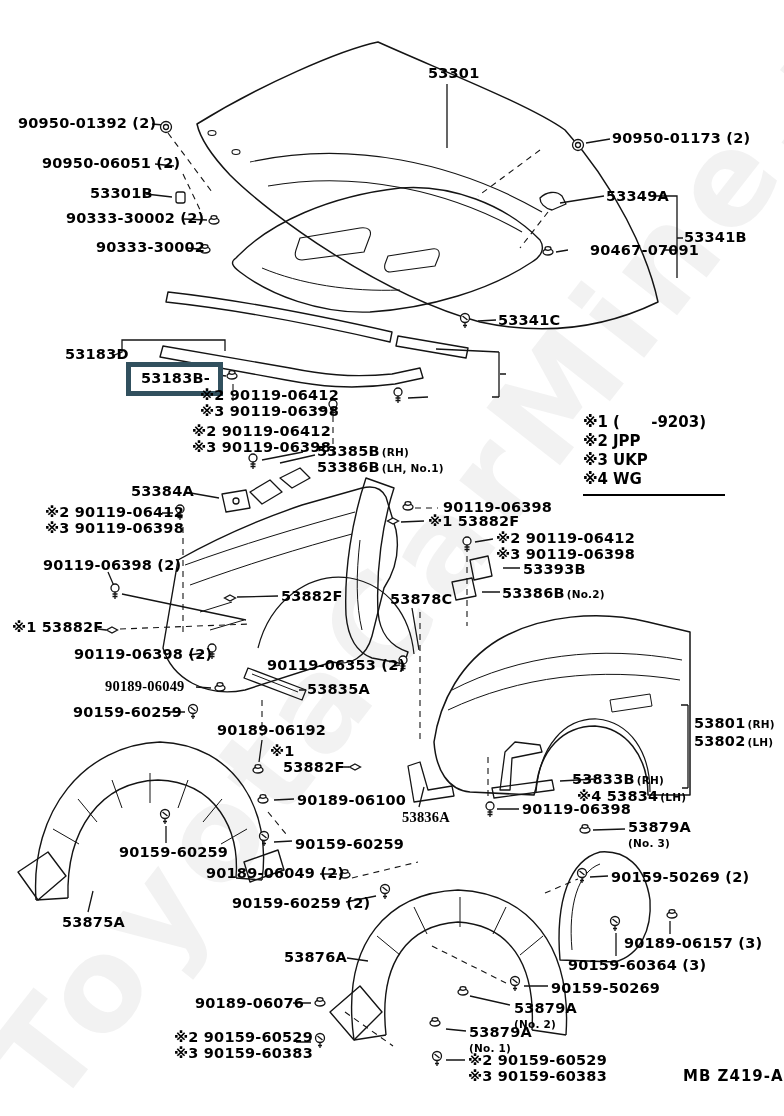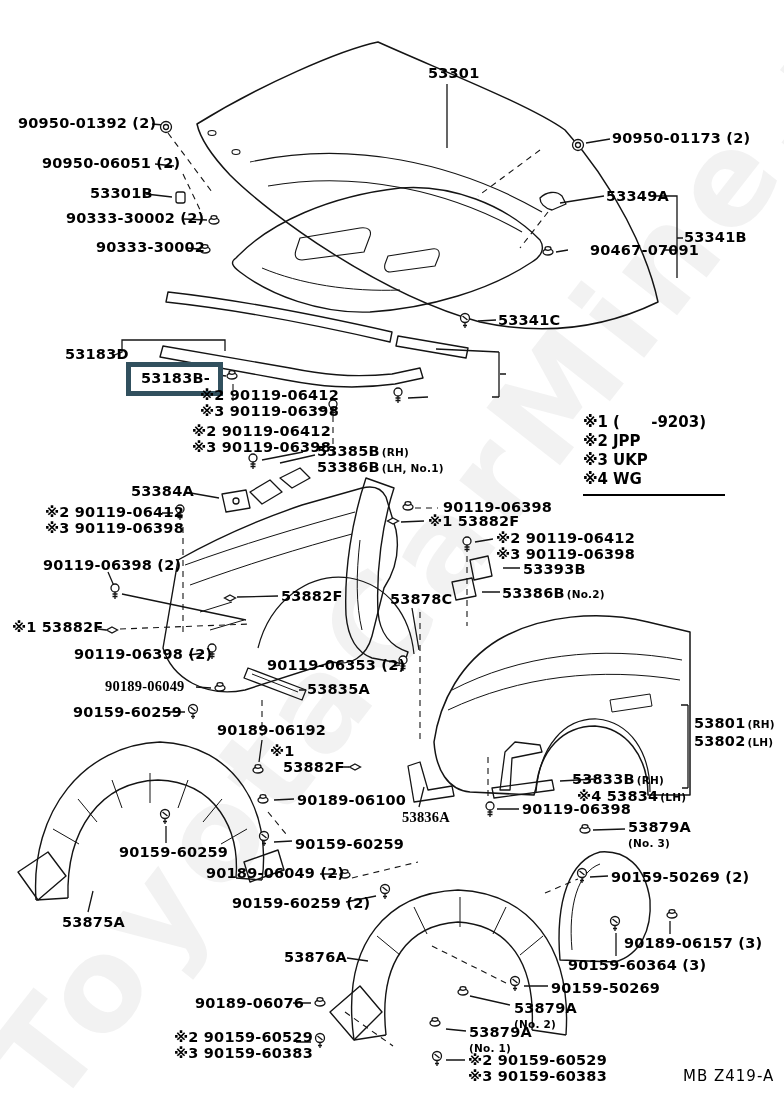--- a/index.html
+++ b/index.html
@@ -12,21 +12,21 @@
   .plabel{position:absolute;font-weight:bold;font-size:14.5px;line-height:1;white-space:nowrap;
           letter-spacing:0.2px;}
   .plabel .sub{font-size:10.5px;font-weight:bold;margin-left:2px;}
   .plabel .subline{font-size:10.5px;font-weight:bold;margin-top:3px;}
   .plabel.boxed{border:5px solid #31505e;padding:4px 8px 5px 10px;background:#fff;}
   .legend{position:absolute;left:583px;top:413px;width:142px;padding-bottom:5px;
           border-bottom:2px solid #000;font-size:15px;font-weight:bold;}
   .legend .lrow{display:flex;line-height:19px;}
   .legend .lmark{width:30px;}
   .legend .lval{white-space:pre;}
-  .doccode{position:absolute;left:683px;top:1067px;font-size:15px;font-weight:normal;letter-spacing:1px;}
+  .doccode{position:absolute;left:683px;top:1067px;font-size:15px;font-weight:bold;letter-spacing:1px;}
 </style>
 </head>
 <body>
 
 <div class="stage">
 
   <div class="watermark">ToyotaCarMine.ru</div>
 
   <svg class="lineart" width="784" height="1116" viewBox="0 0 784 1116">
     <defs>

